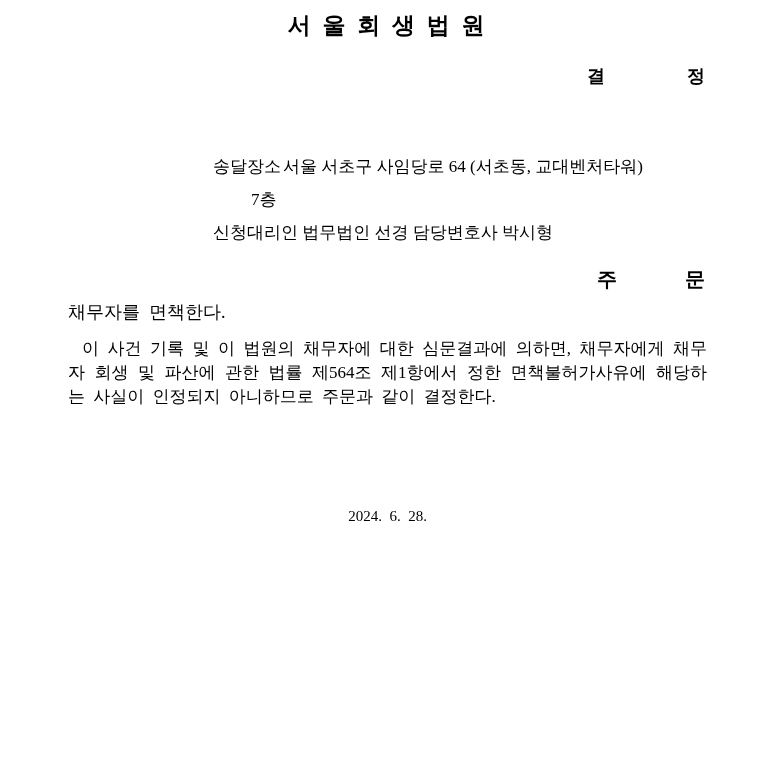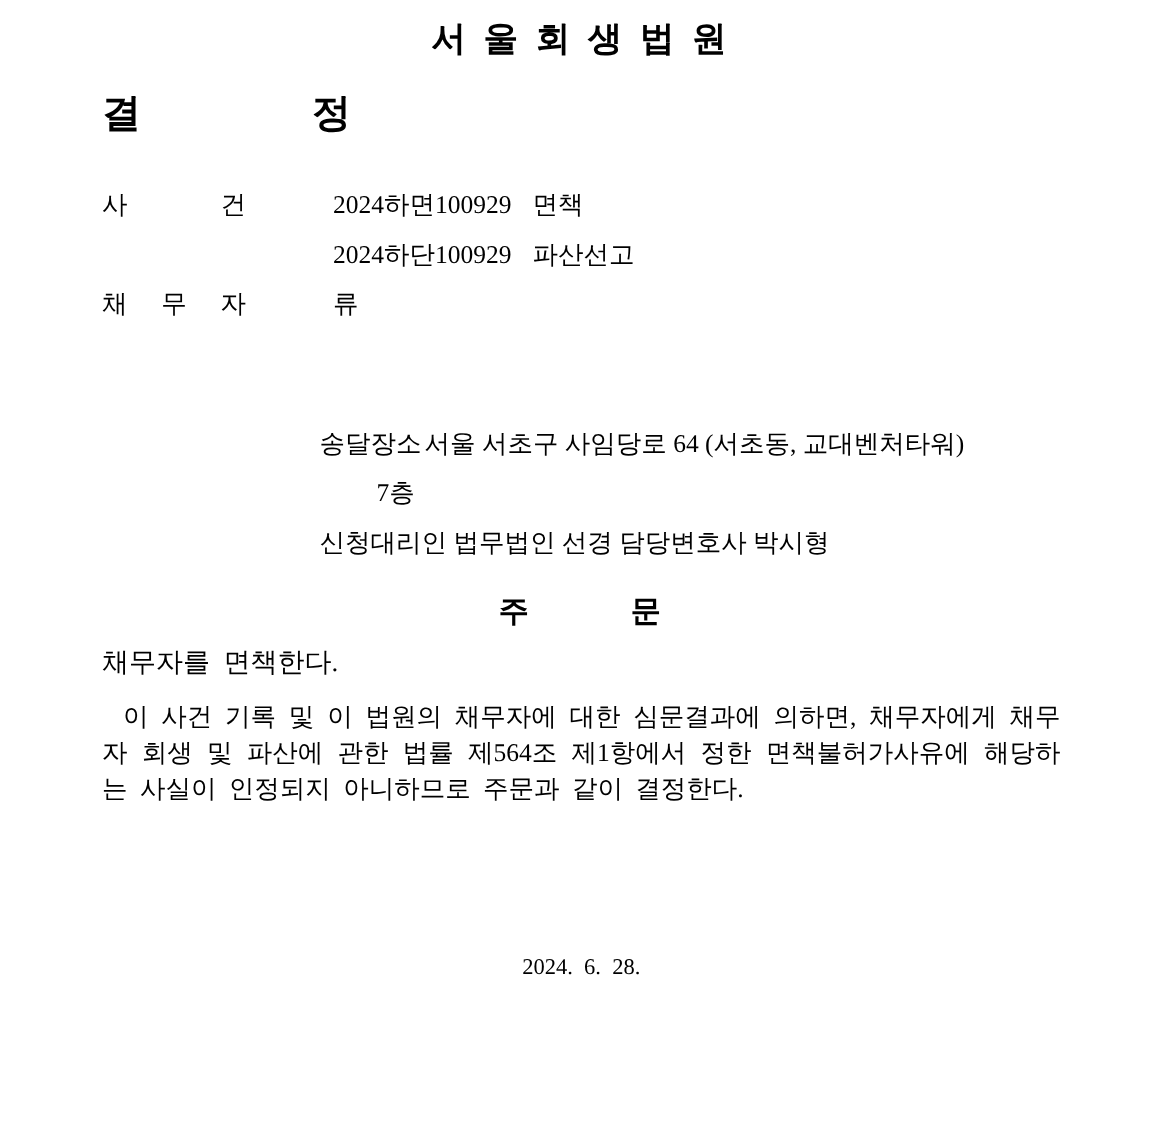--- a/index.html
+++ b/index.html
@@ -21,22 +21,22 @@
   .court-name {
     margin: 0;
     text-align: center;
     font-size: 23px;
     font-weight: bold;
     line-height: 28px;
     letter-spacing: 3px;
   }
   .doc-type {
     margin: 22px 0 0 0;
-    text-align: left;
-    font-size: 26px;
+    text-align: right;
+    font-size: 18px;
     font-weight: bold;
     line-height: 28px;
     letter-spacing: 2px;
     white-space: pre;
   }
   .case-block {
     margin-top: 30px;
     font-size: 17px;
   }
   .case-row {
@@ -57,21 +57,21 @@
   .case-title { margin-left: 14px; white-space: pre; }
   .addr-block {
     margin: 60px 0 0 145px;
     font-size: 17px;
     line-height: 33px;
   }
   .addr-line1 .addr-text { margin-left: 2px; }
   .addr-line2 { padding-left: 38px; }
   .section-header {
     margin: 18px 0 0 0;
-    text-align: center;
+    text-align: right;
     font-size: 20px;
     font-weight: bold;
     line-height: 24px;
     letter-spacing: 2px;
     white-space: pre;
   }
   .section-header.reason-h { margin-top: 38px; }
   .order-text {
     margin: 10px 0 0 0;
     font-size: 18px;
@@ -96,36 +96,20 @@
 </style>
 </head>
 <body>
 
 <div class="page">
 
   <h1 class="court-name">서 울 회 생 법 원</h1>
 
   <h2 class="doc-type">결　　　　정</h2>
 
-  <div class="case-block">
-    <div class="case-row">
-      <span class="col-label"><span class="label-spread">사 건</span></span>
-      <span class="case-number">2024하면100929</span>
-      <span class="case-title">면책</span>
-    </div>
-    <div class="case-row">
-      <span class="col-label"></span>
-      <span class="case-number">2024하단100929</span>
-      <span class="case-title">파산선고</span>
-    </div>
-    <div class="case-row">
-      <span class="col-label"><span class="label-spread">채 무 자</span></span>
-      <span class="case-number">류</span>
-    </div>
-  </div>
 
   <div class="addr-block">
     <div class="addr-line1">
       <span>송달장소</span><span class="addr-text">서울 서초구 사임당로 64 (서초동, 교대벤처타워)</span>
     </div>
     <div class="addr-line2">7층</div>
     <div class="representative">신청대리인 법무법인 선경 담당변호사 박시형</div>
   </div>
 
   <h3 class="section-header">주　　　문</h3>

